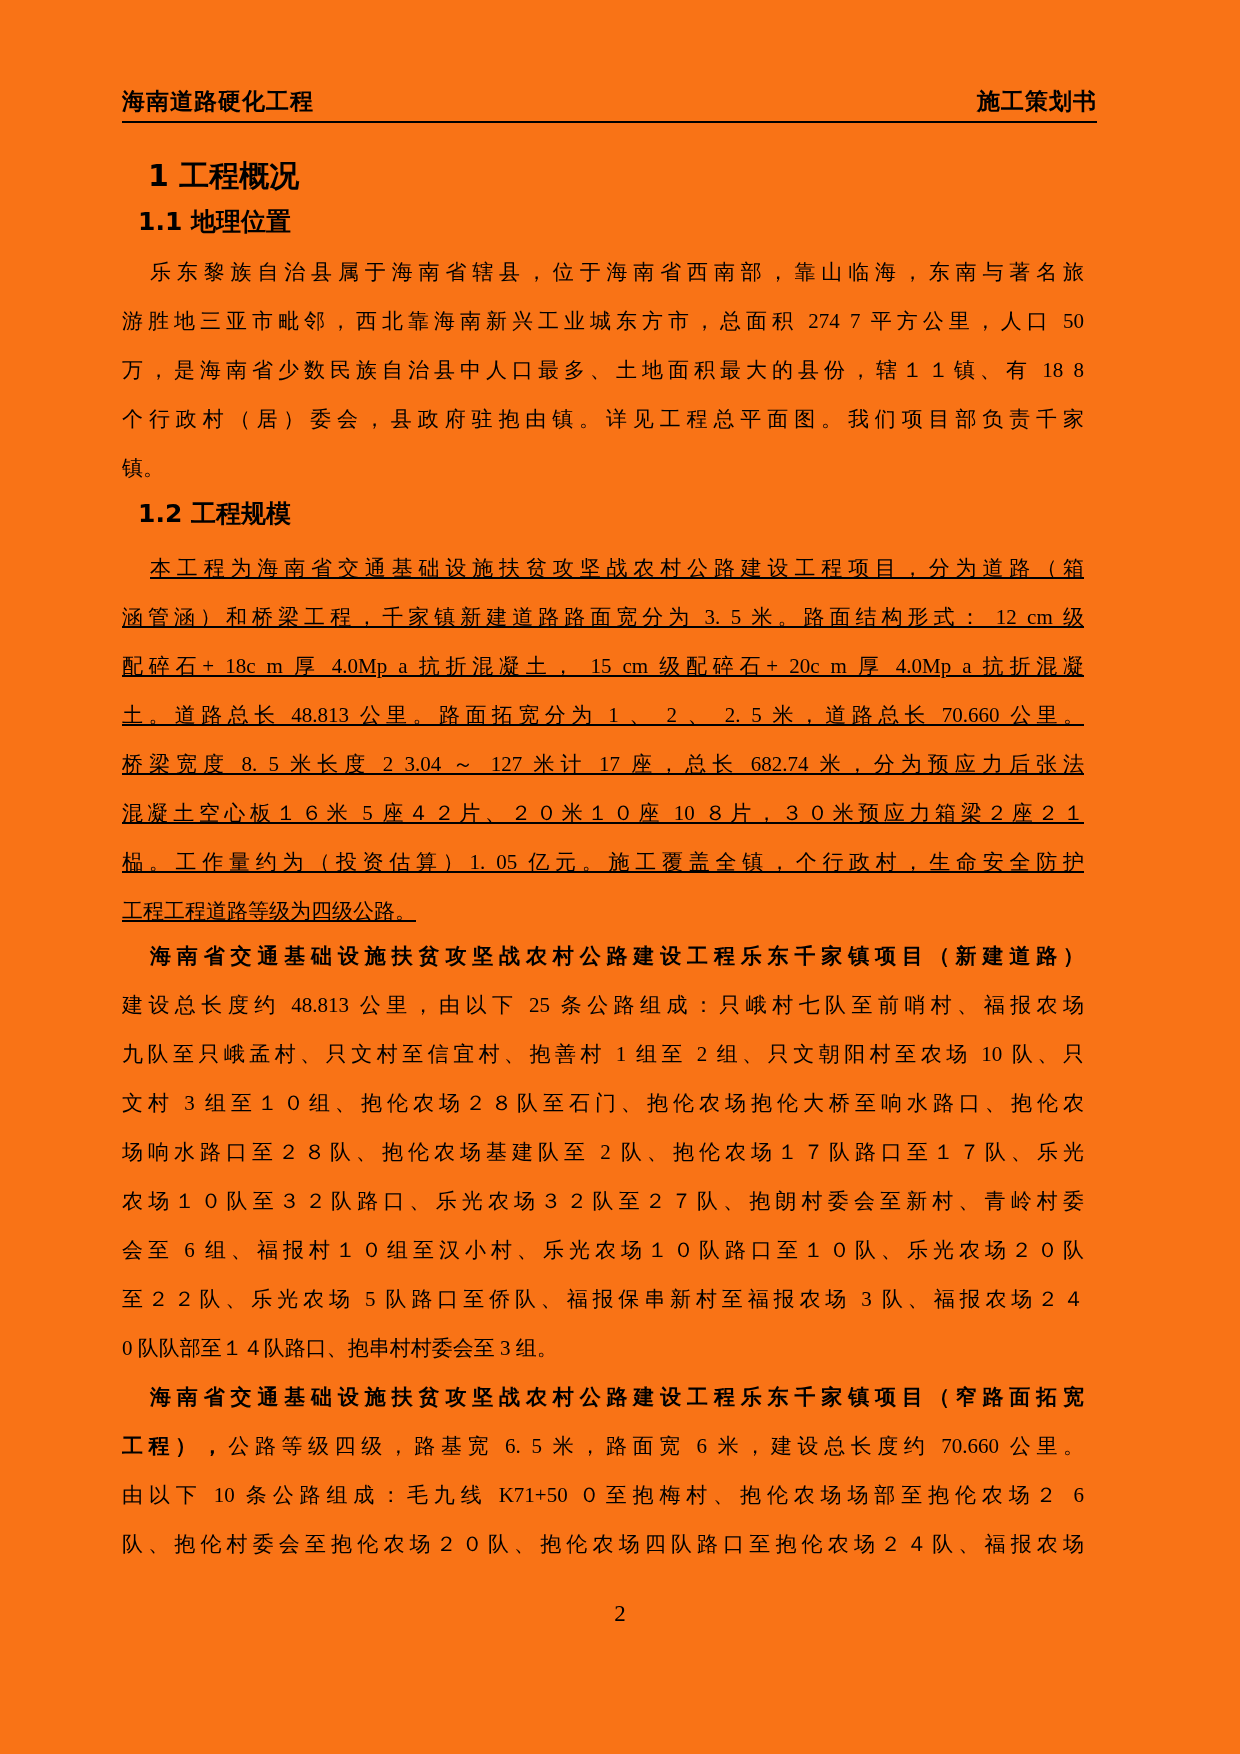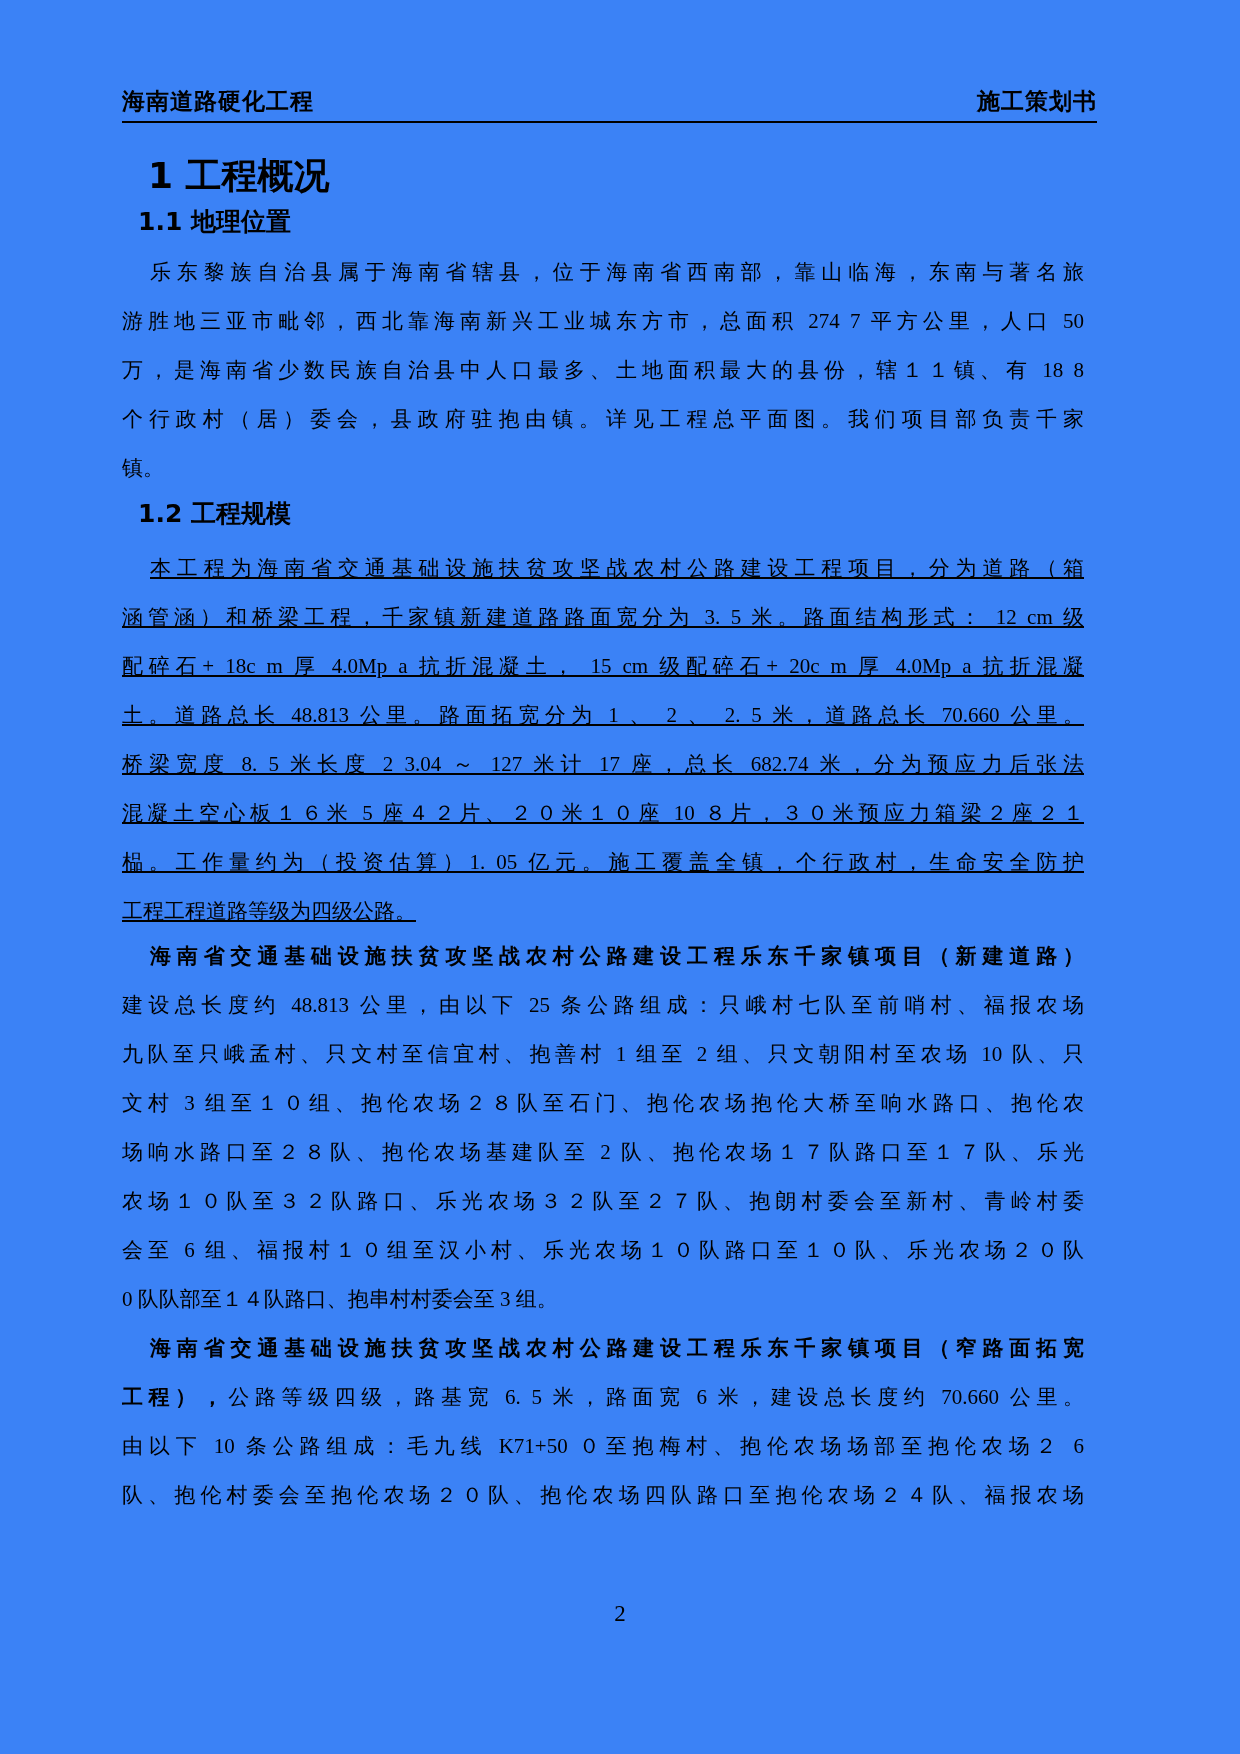--- a/index.html
+++ b/index.html
@@ -5,21 +5,21 @@
   html, body { margin: 0; padding: 0; }
   body {
     width: 1240px;
     height: 1754px;
     background: #ffffff;
     color: #000000;
     font-family: "Liberation Serif", "DejaVu Serif", serif;
     position: relative;
     overflow: hidden;
   }
-  .page { position: absolute; inset: 0; background: #3b82f6; }
+  .page { position: absolute; inset: 0; background: #f97316; }
 
   .header {
     position: absolute;
     left: 122px;
     width: 975px;
     top: 86px;
     display: flex;
     justify-content: space-between;
     align-items: flex-end;
     font-size: 23px;
@@ -35,21 +35,21 @@
     height: 0;
     border-top: 2.5px solid #000;
   }
 
   .content { position: absolute; left: 122px; top: 0; width: 962px; }
 
   .h1 {
     margin: 157px 0 0 26px;
     font-family: "DejaVu Sans", "Liberation Sans", sans-serif;
     font-weight: bold;
-    font-size: 36px;
+    font-size: 30px;
     line-height: 38px;
   }
   .h2 {
     margin: 8px 0 0 16px;
     font-family: "DejaVu Sans", "Liberation Sans", sans-serif;
     font-weight: bold;
     font-size: 25px;
     line-height: 38px;
   }
   .h2-2 { margin-top: 2px; }
@@ -118,20 +118,21 @@
     </div>
 
     <div class="para p3">
       <div class="line indent"><span class="bold">海南省交通基础设施扶贫攻坚战农村公路建设工程乐东千家镇项目（新建道路）</span></div>
       <div class="line"><span>建设总长度约 48.813 公里，由以下 25 条公路组成：只峨村七队至前哨村、福报农场</span></div>
       <div class="line"><span>九队至只峨孟村、只文村至信宜村、抱善村 1 组至 2 组、只文朝阳村至农场 10 队、只</span></div>
       <div class="line"><span>文村 3 组至１０组、抱伦农场２８队至石门、抱伦农场抱伦大桥至响水路口、抱伦农</span></div>
       <div class="line"><span>场响水路口至２８队、抱伦农场基建队至 2 队、抱伦农场１７队路口至１７队、乐光</span></div>
       <div class="line"><span>农场１０队至３２队路口、乐光农场３２队至２７队、抱朗村委会至新村、青岭村委</span></div>
       <div class="line"><span>会至 6 组、福报村１０组至汉小村、乐光农场１０队路口至１０队、乐光农场２０队</span></div>
+      <div class="line"><span>至２２队、乐光农场 5 队路口至侨队、福报保串新村至福报农场 3 队、福报农场２４</span></div>
       <div class="line last"><span>0 队队部至１４队路口、抱串村村委会至 3 组。</span></div>
     </div>
 
     <div class="para p4">
       <div class="line indent"><span class="bold">海南省交通基础设施扶贫攻坚战农村公路建设工程乐东千家镇项目（窄路面拓宽</span></div>
       <div class="line"><span class="bold">工程），</span><span>公路等级四级，路基宽 6. 5 米，路面宽 6 米，建设总长度约 70.660 公里。</span></div>
       <div class="line"><span>由以下 10 条公路组成：毛九线 K71+50 ０至抱梅村、抱伦农场场部至抱伦农场２ 6</span></div>
       <div class="line"><span>队、抱伦村委会至抱伦农场２０队、抱伦农场四队路口至抱伦农场２４队、福报农场</span></div>
     </div>
 

